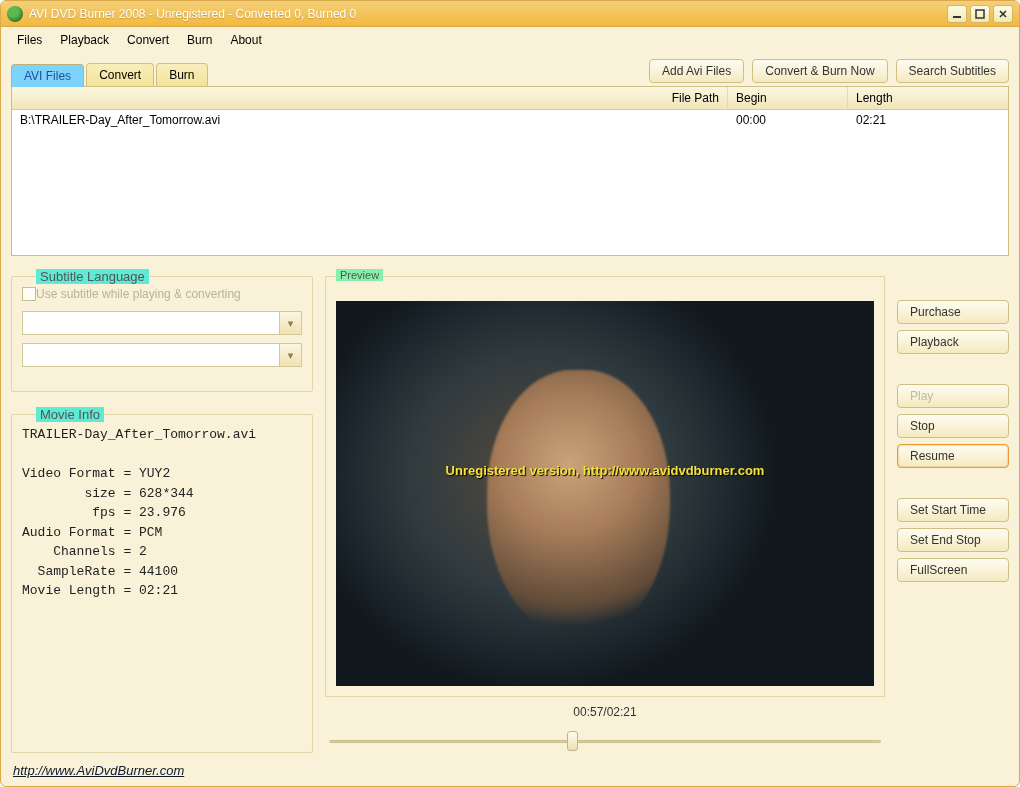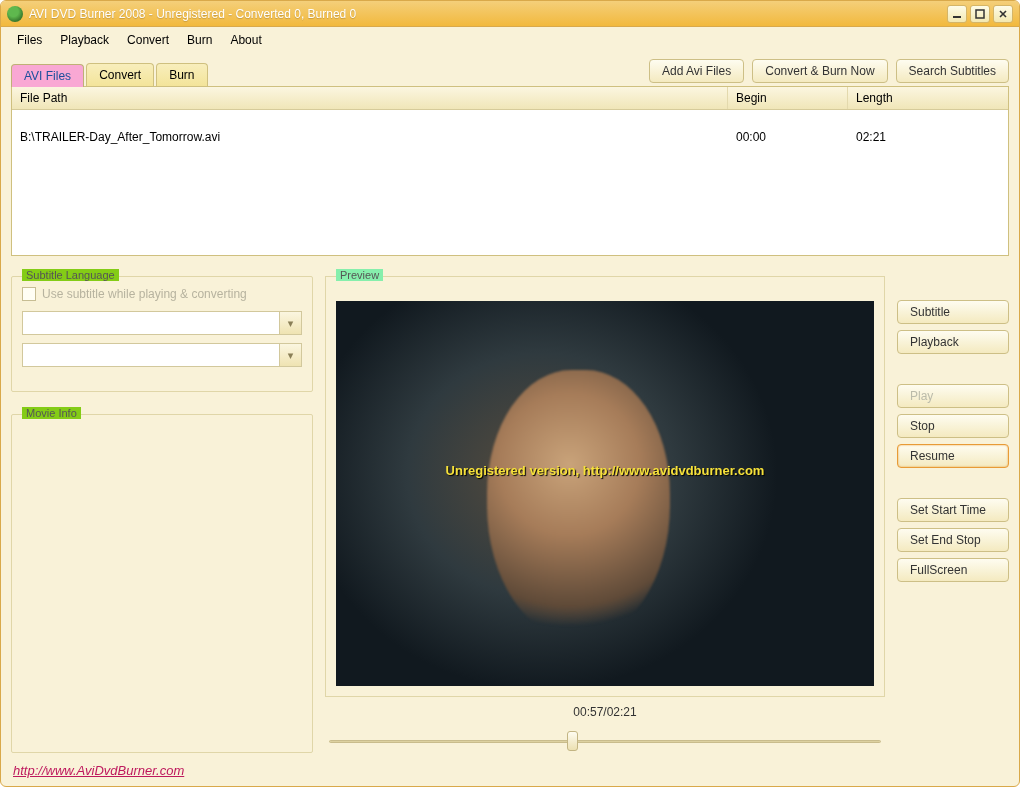--- a/index.html
+++ b/index.html
@@ -9,60 +9,60 @@
 .titlebar .app-icon { width: 16px; height: 16px; margin-right: 6px; background: radial-gradient(circle at 40% 35%, #5fb84e 35%, #3a7b2e 70%); border-radius: 50%; }
 .titlebar .title { color: #fff; font-weight: normal; font-size: 12px; text-shadow: 0 1px 1px rgba(0,0,0,0.2); flex: 1; }
 .win-buttons { display: flex; gap: 3px; }
 .win-btn { width: 20px; height: 18px; background: linear-gradient(#fefce8,#f3e8b0); border: 1px solid #d4b568; border-radius: 3px; display: flex; align-items: center; justify-content: center; color: #333; cursor: pointer; }
 .menubar { display: flex; gap: 2px; padding: 4px 8px; background: #f9f2d8; font-size: 12px; }
 .menubar span { padding: 2px 8px; cursor: pointer; }
 .client { flex: 1; padding: 6px 10px 4px 10px; display: flex; flex-direction: column; }
 .toprow { display: flex; align-items: flex-end; gap: 8px; }
 .tabs { display: flex; gap: 2px; }
 .tab { padding: 4px 12px; border: 1px solid #cfc07f; border-bottom: none; border-radius: 4px 4px 0 0; background: linear-gradient(#f8eebc,#f3e49a); cursor: pointer; font-size: 12px; }
-.tab.active { background: #f9a8d4; color: #1c4f9c; font-weight: normal; border-color:#bfb176; position:relative; top:1px; }
+.tab.active { background: #7dd3fc; color: #1c4f9c; font-weight: normal; border-color:#bfb176; position:relative; top:1px; }
 .top-actions { margin-left: auto; display: flex; gap: 8px; padding-bottom: 3px; }
 .btn { padding: 4px 12px; background: linear-gradient(#fefcf0,#f4eac0); border: 1px solid #cdbf86; border-radius: 4px; cursor: pointer; font-size: 12px; color: #333; }
 .btn:active, .btn.active { border-color: #e89b36; box-shadow: inset 0 0 2px #e89b36; }
 .btn.disabled { color: #bba; }
 .filegrid { margin-top: 0; border: 1px solid #cfc07f; background: #fff; height: 170px; }
 .grid-head { display: flex; background: linear-gradient(#fbf6e0,#f0e6b8); border-bottom: 1px solid #d6cb9a; font-size: 12px; }
-.gh-path { flex: 1; padding: 4px 8px; border-right: 1px solid #e3d9ad; }
+.gh-path { flex: 1; padding: 4px 8px; border-right: 1px solid #e3d9ad; text-align: right; }
 .gh-begin { width: 120px; padding: 4px 8px; border-right: 1px solid #e3d9ad; }
 .gh-length { width: 130px; padding: 4px 8px; }
 .gh-tail { width: 30px; }
-.grid-row { display: flex; font-size: 12px; padding: 20px 0; }
+.grid-row { display: flex; font-size: 12px; padding: 3px 0; }
 .gr-path { flex: 1; padding: 0 8px; }
 .gr-begin { width: 120px; padding: 0 8px; }
 .gr-length { width: 130px; padding: 0 8px; }
 .gr-tail { width: 30px; }
 .lower { display: flex; gap: 12px; margin-top: 20px; flex: 1; }
 .leftcol { width: 302px; display: flex; flex-direction: column; gap: 22px; }
 .group { border: 1px solid #e0d6a8; border-radius: 2px; padding: 10px 10px 12px 10px; position: relative; }
-.group-title { position: absolute; top: -8px; left: 10px; background: #84cc16; padding: 0 4px; font-size: 11px; color: #555; }
-.chk-row { display: flex; align-items: center; gap: 6px; color: #b7b39f; font-size: 12px; margin-bottom: 10px; }
+.group-title { position: absolute; top: -8px; left: 24px; background: #5eead4; padding: 0 4px; font-size: 13px; color: #555; }
+.chk-row { display: flex; align-items: center; gap: 0; color: #b7b39f; font-size: 12px; margin-bottom: 10px; }
 .chk { width: 14px; height: 14px; border: 1px solid #c7bd93; background: #fffef4; }
 .combo { height: 24px; border: 1px solid #d2c89c; background: #fff; margin-top: 8px; display: flex; }
 .combo .arrow { width: 22px; border-left: 1px solid #d2c89c; background: linear-gradient(#fbf6e0,#efe3b2); display: flex; align-items: center; justify-content: center; margin-left: auto; color:#8a7f57;}
 .movieinfo { font-family: "Courier New", monospace; font-size: 13px; white-space: pre; line-height: 1.5; color:#222; }
 .midcol { flex: 1; display: flex; flex-direction: column; }
 .preview-group { border: 1px solid #e0d6a8; flex: 1; position: relative; padding: 24px 10px 10px 10px; display:flex; flex-direction:column; }
 .preview-title { position: absolute; top: -8px; left: 10px; background: #86efac; padding: 0 4px; font-size: 11px; color: #555; }
 .video-box { flex:1; background: #0e1a24; position: relative; overflow: hidden; display:flex; align-items:center; justify-content:center;}
 .video-inner { position:absolute; inset:0; background: radial-gradient(ellipse 55% 70% at 38% 45%, #574c3d 0%, #2f3a3f 45%, #11191f 80%);}
 .face { position:absolute; left:28%; top:18%; width:34%; height:70%; background: radial-gradient(circle at 45% 35%, #c9a37a 0%, #a67c59 35%, #5f4a38 70%, transparent 80%); border-radius: 46% 46% 50% 50%; filter: blur(1px);}
 .overlay-text { position: absolute; top: 42%; left: 50%; transform: translateX(-50%); color: #f6e13a; font-size: 13px; font-weight: bold; text-shadow: 1px 1px 1px #000; white-space: nowrap; }
 .time-label { text-align: center; margin-top: 8px; font-size: 12px; color: #333; }
 .slider-row { margin: 12px 4px 2px 4px; position: relative; height: 20px; }
 .slider-track { position: absolute; left: 0; right: 0; top: 9px; height: 3px; background: #ddd1a0; border: 1px solid #c9bc8c; border-radius: 2px;}
 .slider-thumb { position: absolute; top: 0; width: 11px; height: 20px; background: linear-gradient(#fefcf0,#ece0b1); border: 1px solid #c3b583; border-radius: 3px;}
 .rightcol { width: 112px; display: flex; flex-direction: column; gap: 6px; padding-top: 24px; }
 .rightcol .spacer { height: 18px; }
 .footer { padding: 6px 12px 8px 12px; }
-.footer a { color: #be185d; font-style: italic; text-decoration: underline; font-size: 13px; cursor:pointer; }
+.footer a { color: #0f172a; font-style: italic; text-decoration: underline; font-size: 13px; cursor:pointer; }
 </style>
 </head>
 <body>
 
 <div class="window">
   <div class="titlebar">
     <div class="app-icon"></div>
     <div class="title">AVI DVD Burner 2008 - Unregistered - Converted 0, Burned 0</div>
     <div class="win-buttons">
       <div class="win-btn">
@@ -132,41 +132,50 @@
           <div class="combo">
               <div class="arrow">▾</div>
             </div>
           <div class="combo">
               <div class="arrow">▾</div>
             </div>
         </div>
 
         <div class="group" style="flex:1;">
           <div class="group-title">Movie Info</div>
+          <div class="movieinfo">TRAILER-Day_After_Tomorrow.avi
+
+Video Format = YUY2
+        size = 628*344
+         fps = 23.976
+Audio Format = PCM
+    Channels = 2
+  SampleRate = 44100
+Movie Length = 02:21</div>
         </div>
       </div>
 
       <div class="midcol">
         <div class="preview-group">
           <div class="preview-title">Preview</div>
           <div class="video-box">
             <div class="video-inner"></div>
             <div class="face"></div>
             <div class="overlay-text">Unregistered version, http://www.avidvdburner.com</div>
           </div>
         </div>
         <div class="time-label">00:57/02:21</div>
         <div class="slider-row">
           <div class="slider-track"></div>
           <div class="slider-thumb" id="seek-thumb" style="left: calc(44% - 5px);"></div>
         </div>
       </div>
 
       <div class="rightcol">
-        <div class="btn">Subtitle</div>
+        <div class="btn">Purchase</div>
         <div class="btn">Playback</div>
         <div class="spacer"></div>
         <div class="btn disabled">Play</div>
         <div class="btn">Stop</div>
         <div class="btn active">Resume</div>
         <div class="spacer"></div>
         <div class="btn">Set Start Time</div>
         <div class="btn">Set End Stop</div>
         <div class="btn">FullScreen</div>
       </div>

